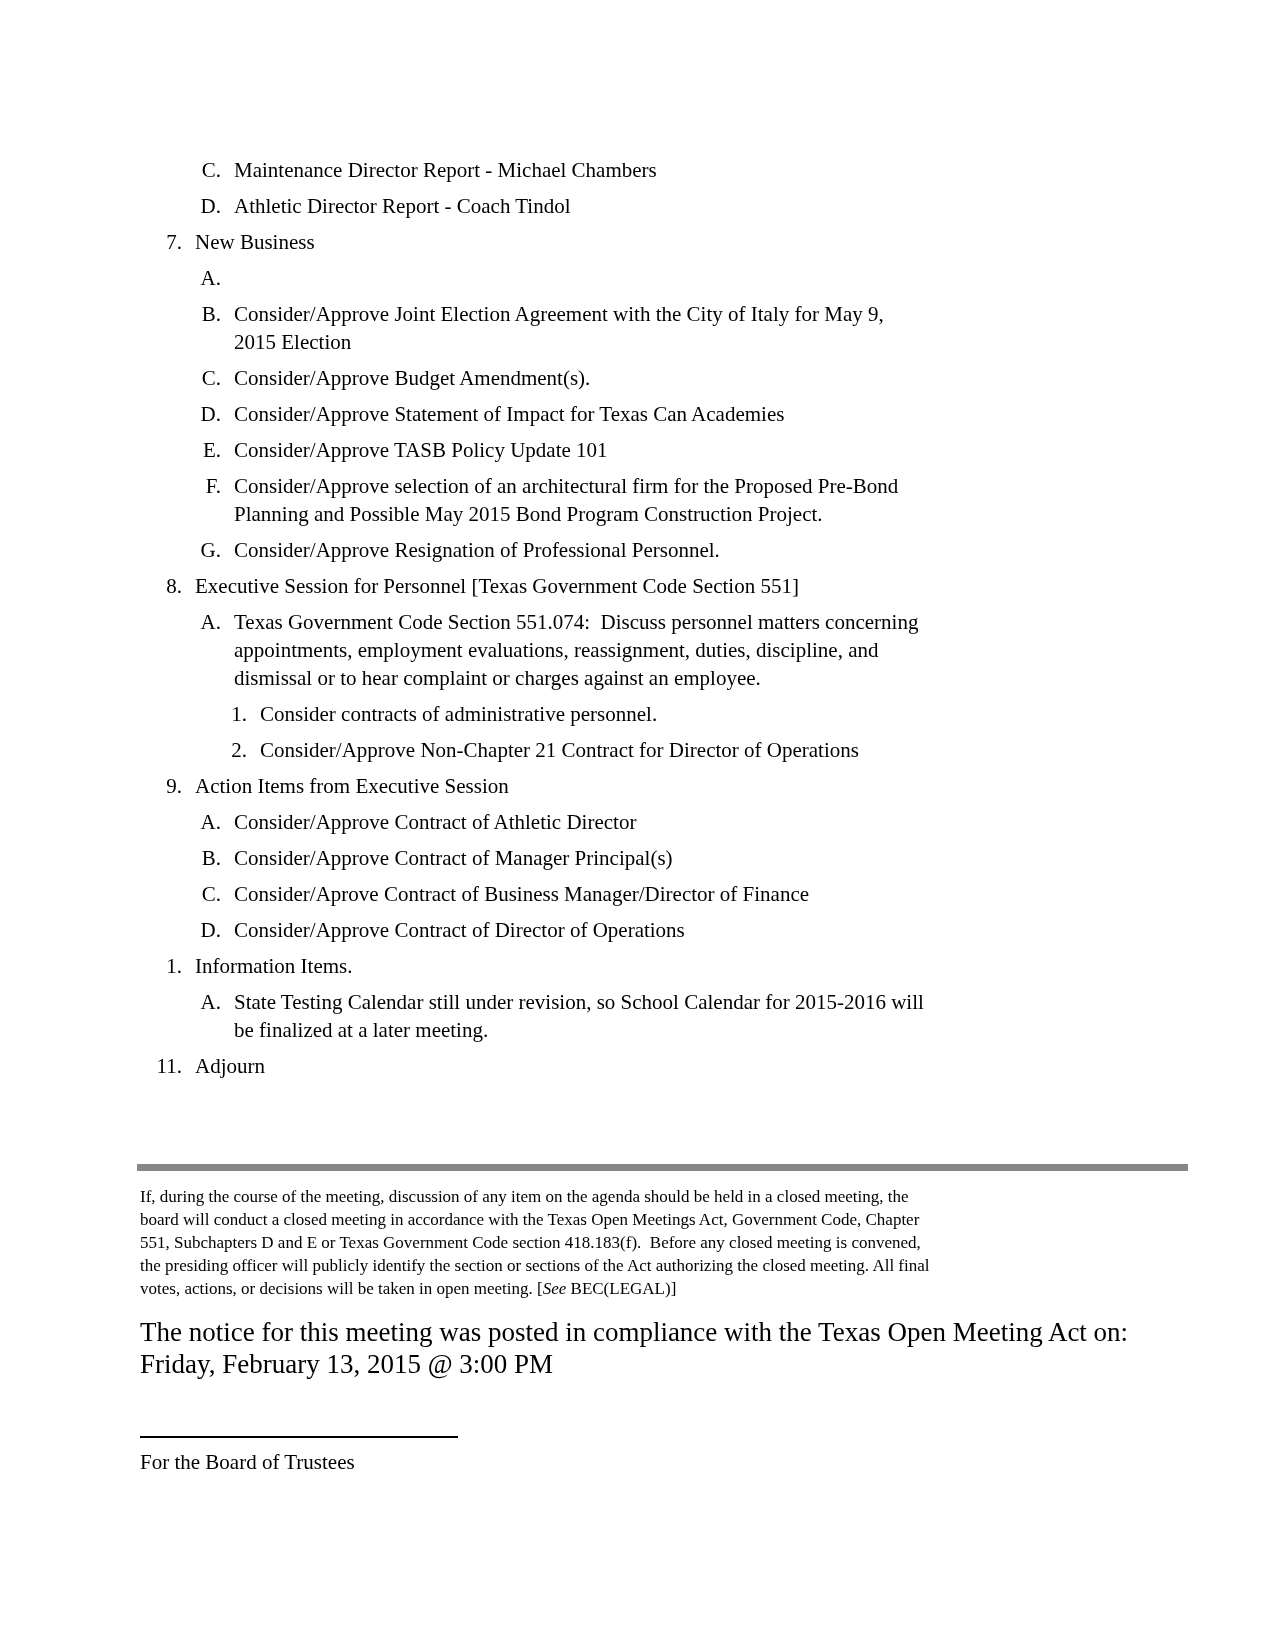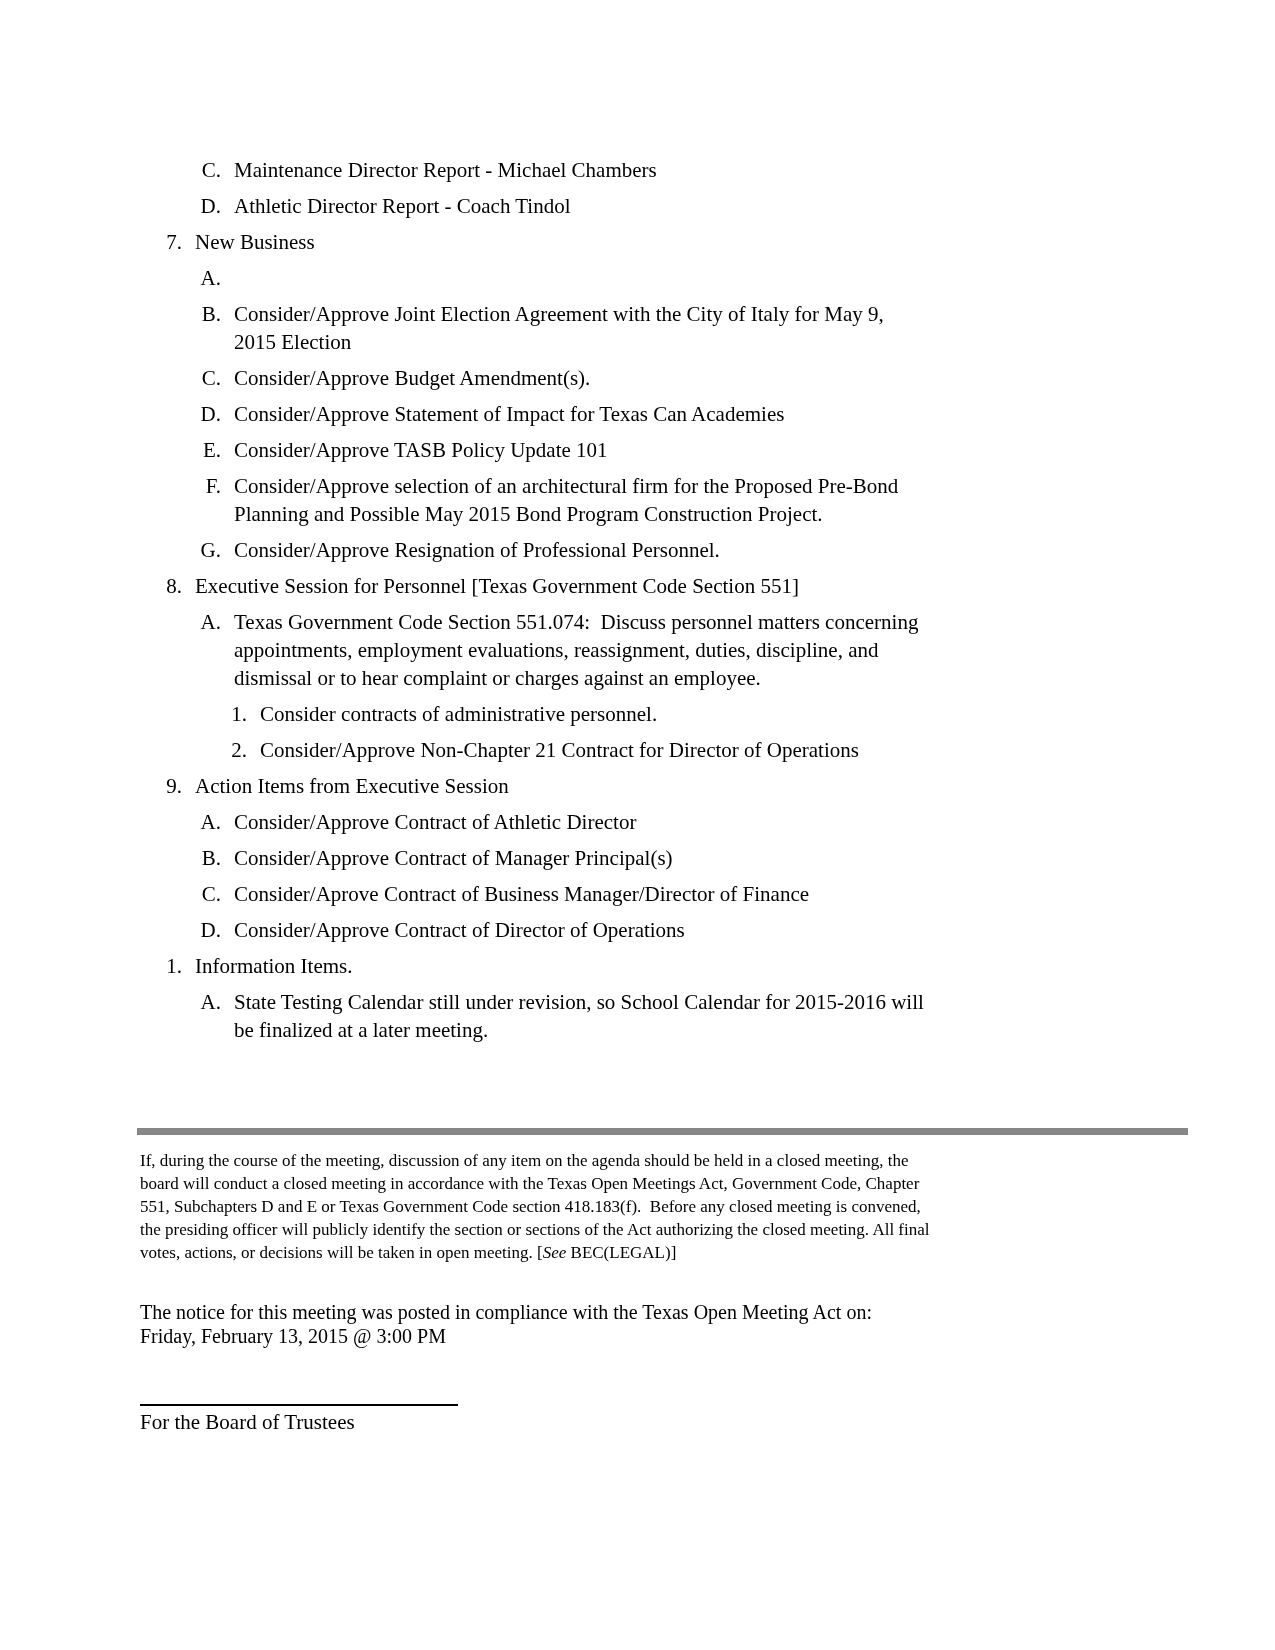--- a/index.html
+++ b/index.html
@@ -37,33 +37,33 @@
   
   .legal {
     font-size: 17px;
     line-height: 23px;
     white-space: pre-wrap;
     max-width: 980px;
   }
   .legal .it { font-style: italic; }
   
   .posting {
-    margin-top: 36px;
-    font-size: 20px;
-    line-height: 24px;
+    margin-top: 16px;
+    font-size: 27px;
+    line-height: 32px;
     white-space: pre-wrap;
   }
   
   .sig-line {
     margin-top: 56px;
     width: 318px;
     border-top: 2px solid #000000;
   }
   .sig-label {
-    margin-top: 2px;
+    margin-top: 10px;
     font-size: 21px;
     line-height: 28px;
   }
 </style>
 </head>
 <body>
 
 <div class="page" style="background: rgb(255, 255, 255); color: rgb(0, 0, 0);">
 
   <ol class="agenda" id="agenda-list">
@@ -143,20 +143,24 @@
         <span class="t">Consider/Approve Contract of Director of Operations</span>
       </li>
       <li class="lvl1">
         <span class="m">1.</span>
         <span class="t">Information Items.</span>
       </li>
       <li class="lvl2">
         <span class="m">A.</span>
         <span class="t">State Testing Calendar still under revision, so School Calendar for 2015-2016 will<br>be finalized at a later meeting.</span>
       </li>
+      <li class="lvl1">
+        <span class="m">11.</span>
+        <span class="t">Adjourn</span>
+      </li>
     </ol>
 
   <div class="divider" id="section-divider" style="background: rgb(135, 135, 135);"></div>
 
   <p class="legal" id="legal-notice">If, during the course of the meeting, discussion of any item on the agenda should be held in a closed meeting, the<br>board will conduct a closed meeting in accordance with the Texas Open Meetings Act, Government Code, Chapter<br>551, Subchapters D and E or Texas Government Code section 418.183(f).  Before any closed meeting is convened,<br>the presiding officer will publicly identify the section or sections of the Act authorizing the closed meeting. All final<br>votes, actions, or decisions will be taken in open meeting. [<span class="it">See</span> BEC(LEGAL)]</p>
 
   <p class="posting" id="posting-notice">The notice for this meeting was posted in compliance with the Texas Open Meeting Act on:<br>Friday, February 13, 2015 @ 3:00 PM</p>
 
   <div class="sig-line"></div>
   <div class="sig-label">For the Board of Trustees</div>

